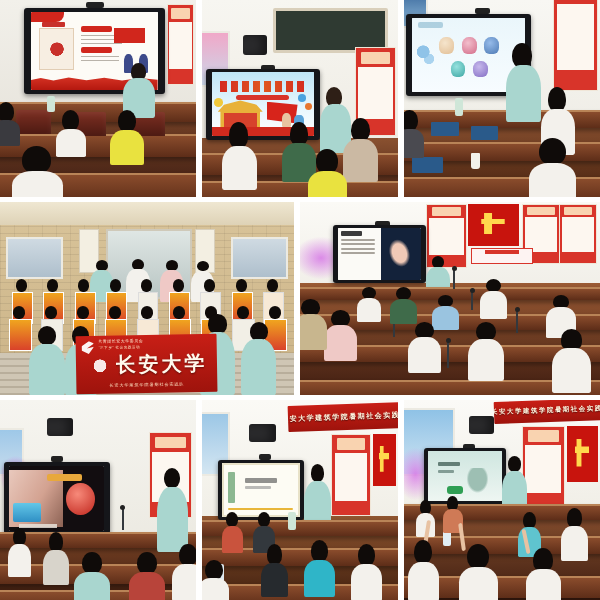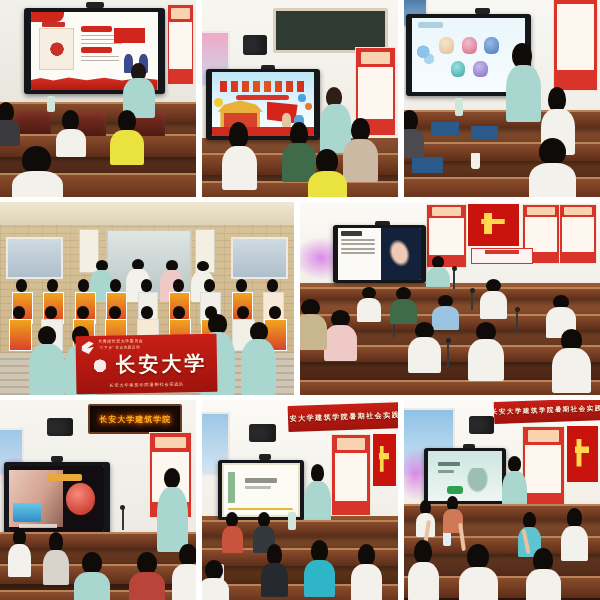--- a/index.html
+++ b/index.html
@@ -571,23 +571,20 @@
 
   <div class="row r3">
 
     <div class="cell c-13">
       <div class="photo">
         <div class="wall2" style="height:70%;background:linear-gradient(#f6f5f0,#eceae2)"></div>
         <div class="floorwood" style="height:34%;background:linear-gradient(#7d4526,#3a1b0f)"></div>
         <div class="window" style="left:-1%;top:14%;width:11%;height:22%;background:linear-gradient(#9ec8e8,#c8dced)"></div>
         <div class="purpleglow" style="left:0%;top:28%;width:16%;height:20%"></div>
         <div class="spk" style="left:24%;top:9%;width:13%;height:9%"></div>
-        <div class="ledbanner" style="left:45%;top:2%;width:46%;height:13%">
-          <div class="txt">长安大学建筑学院</div>
-        </div>
         <div class="poster" style="right:2%;top:16%;width:21%;height:42%">
           <div class="ptitle"></div>
           <div class="pwhite"></div>
         </div>
         <div class="cam" style="left:26%;top:28%;width:6%;height:3%"></div>
         <div class="screen" style="left:2%;top:31%;width:54%;height:36%">
           <div class="inner">
             <div class="s5">
               <div class="vidl"></div>
               <div class="tag"></div>

